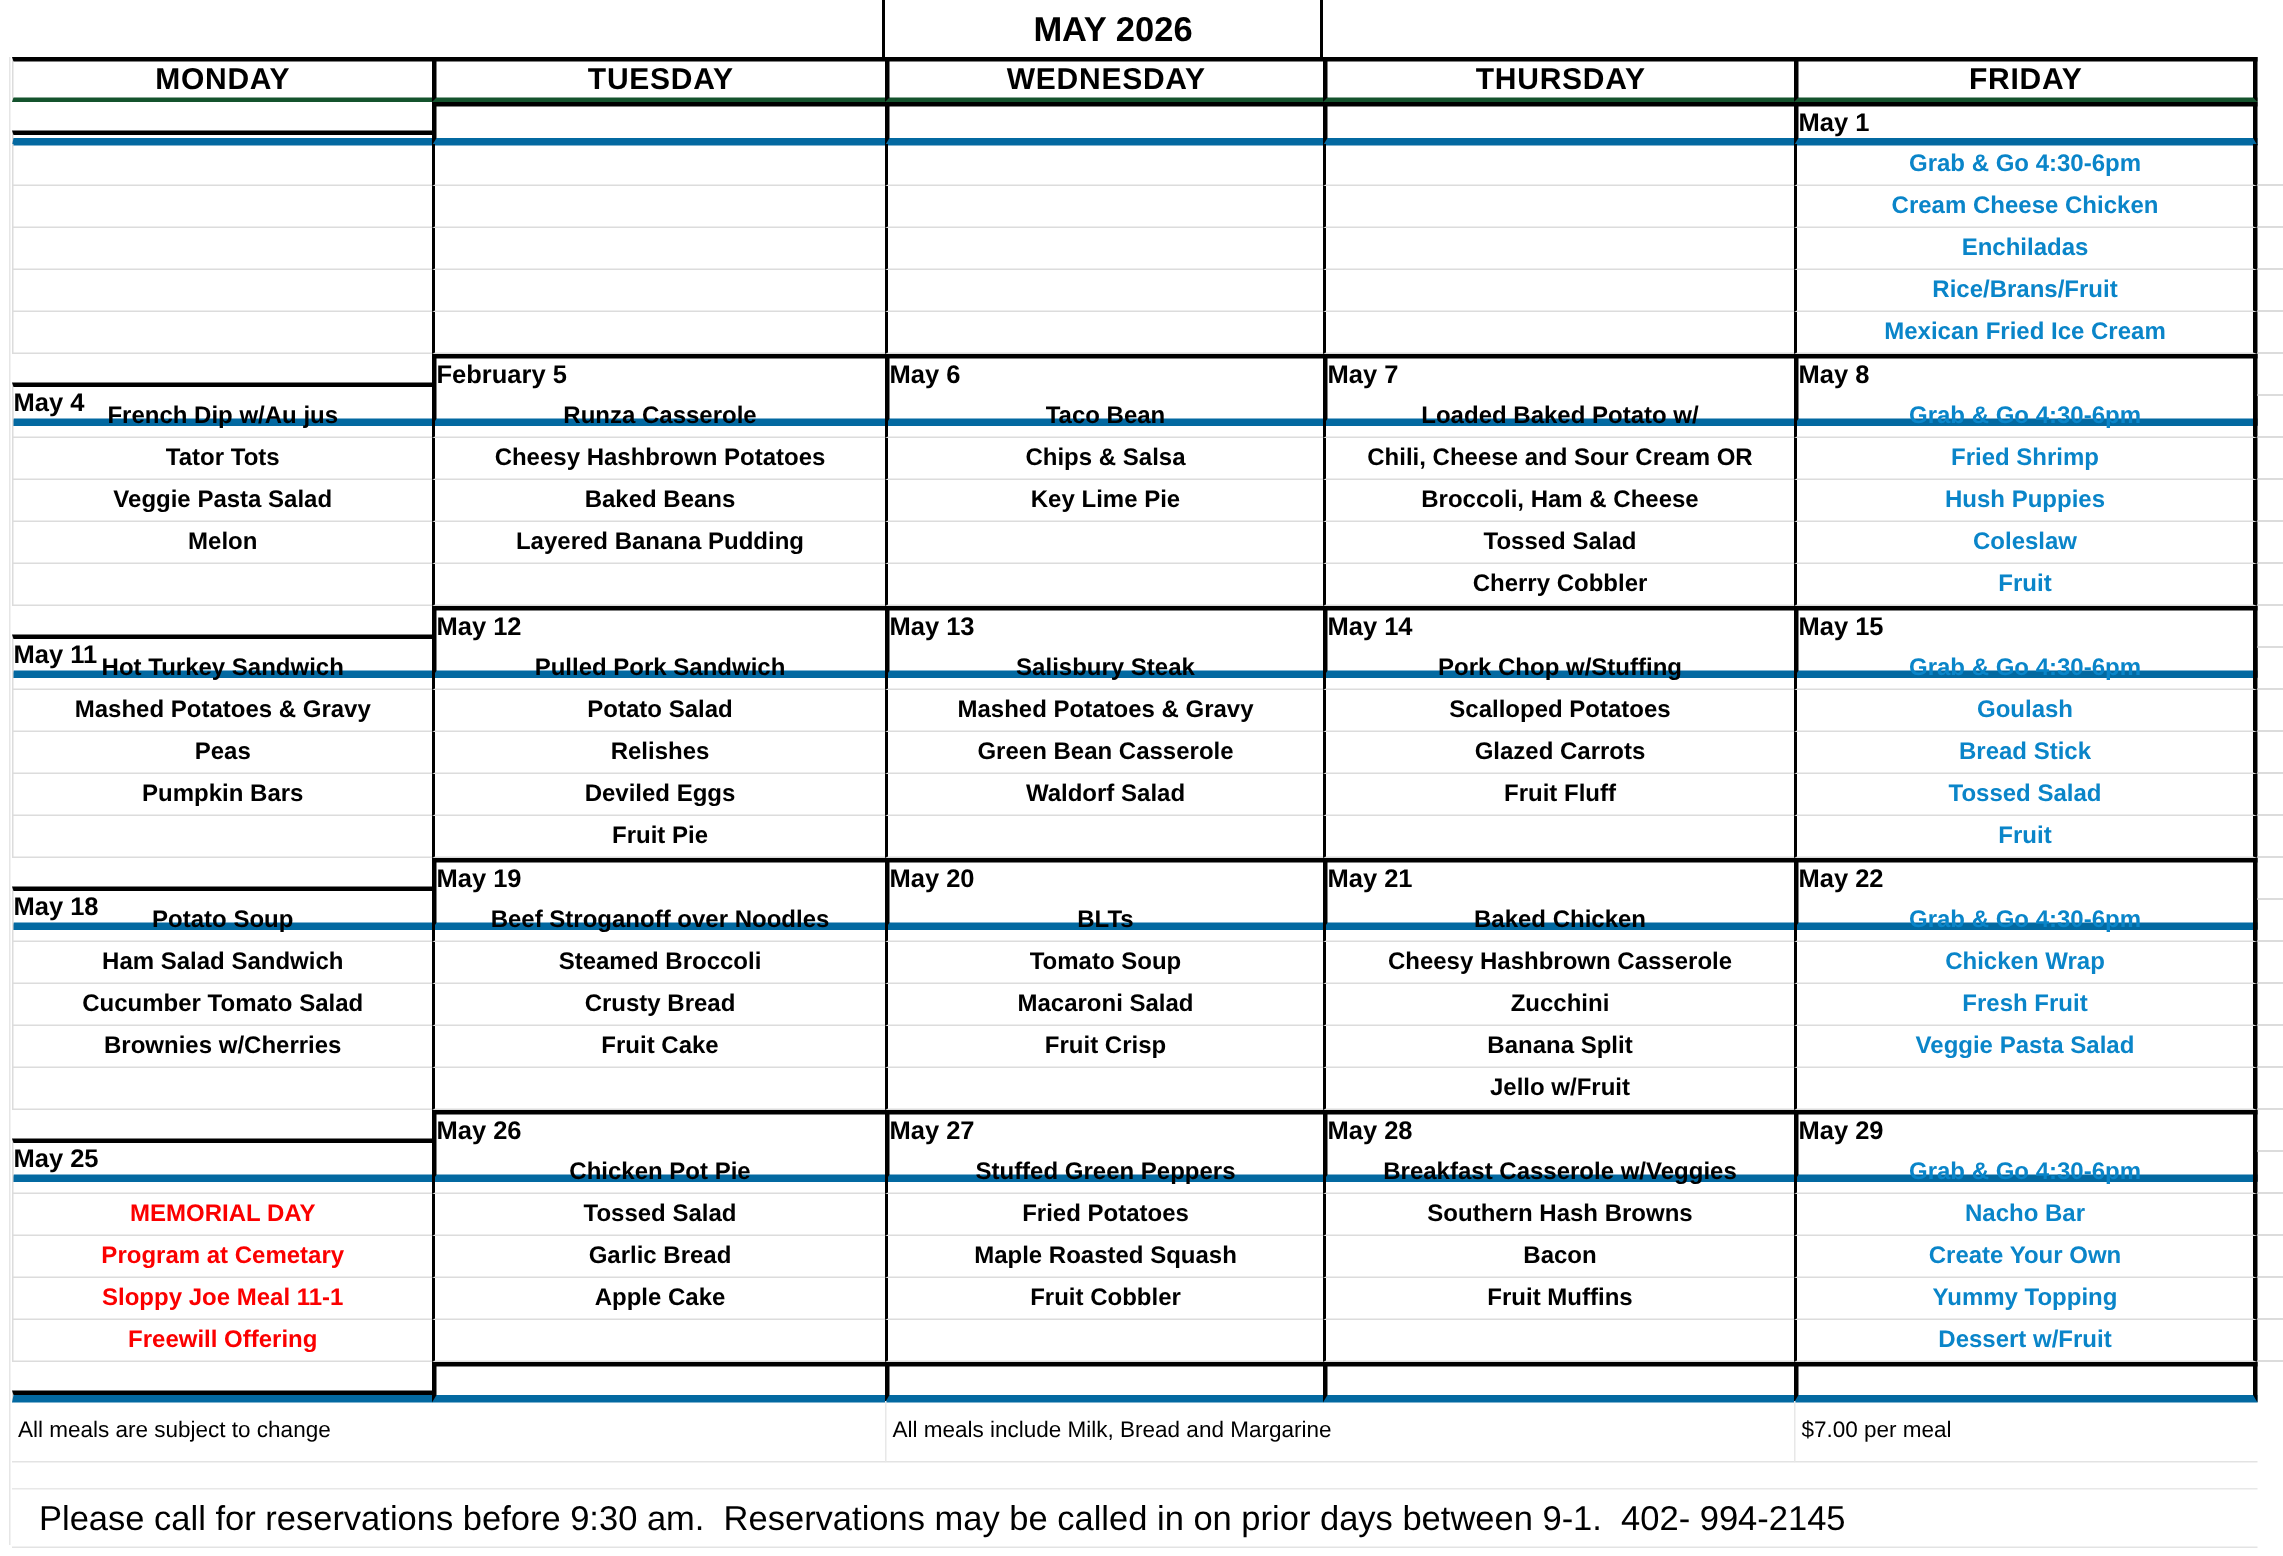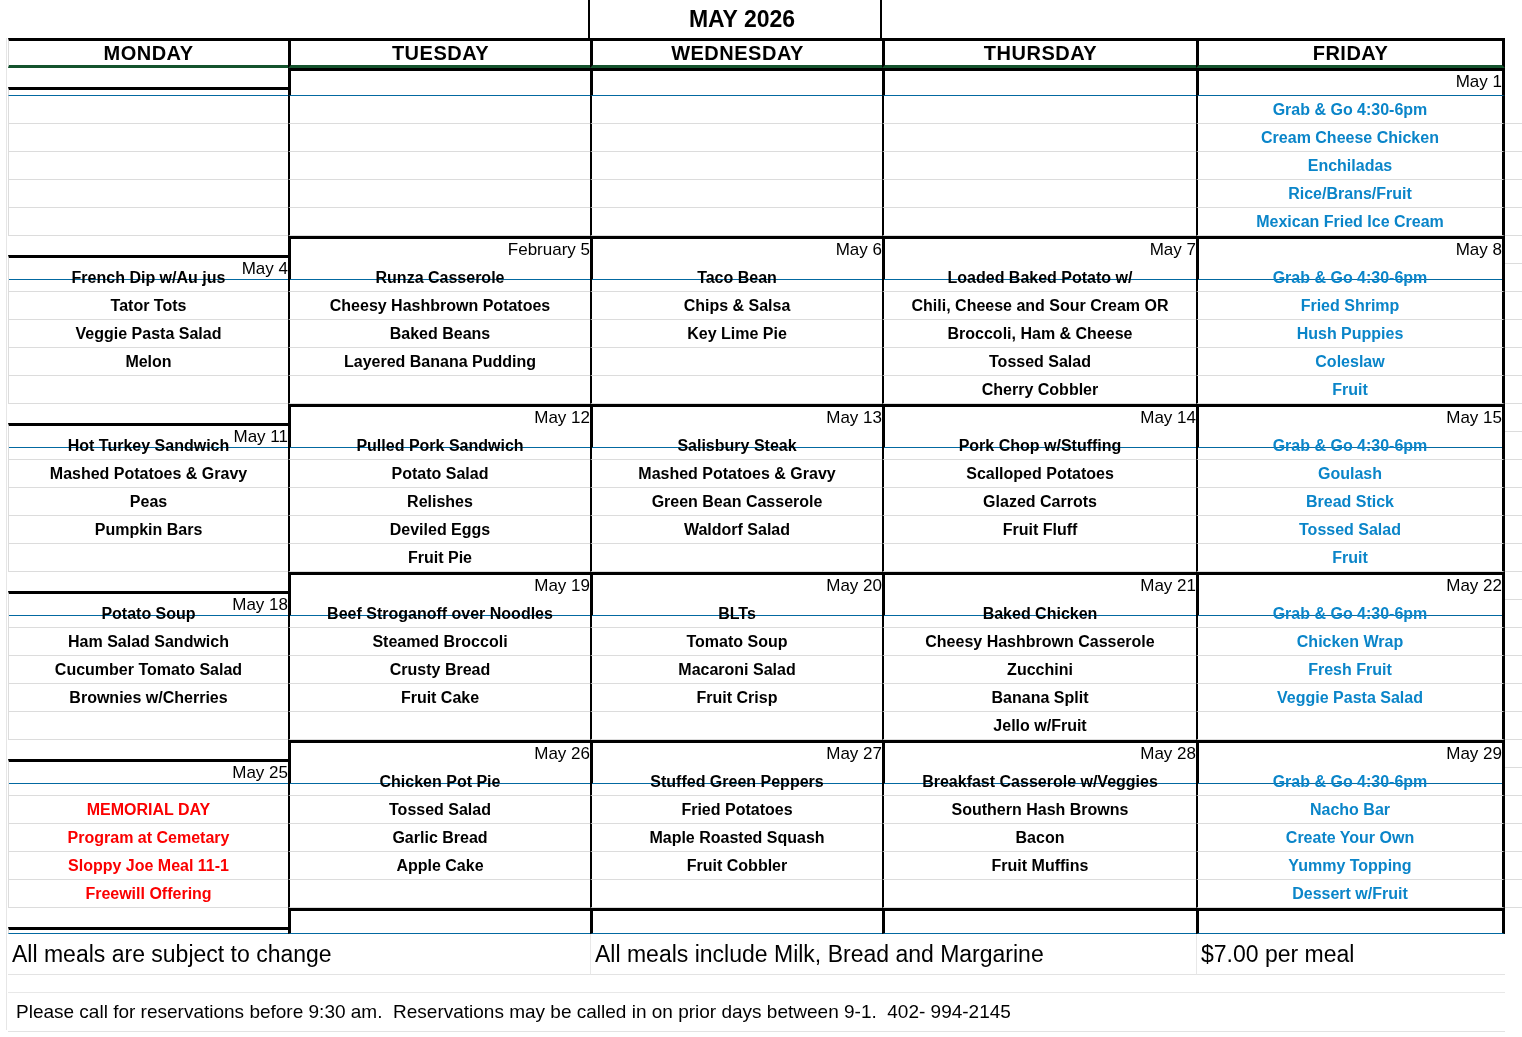--- a/index.html
+++ b/index.html
@@ -24,45 +24,45 @@
     border-top:3px solid #000;border-bottom:3px solid #14532d;border-left:3px solid #000;
     font-weight:bold;font-size:20px;line-height:24px;text-align:center;letter-spacing:.5px;
   }
   .hcell:first-child{border-left:1px solid #dcdcdc;}
   .hcell:last-child{border-right:3px solid #000;}
 
   
   .date-row{height:28px;}
   .date-row.stripe{height:26px;}
   .dcell{
-    border-top:3px solid #000;border-bottom:1px solid #0369a1;border-left:3px solid #000;
-    font-weight:normal;font-size:17px;line-height:21px;text-align:right;
+    border-top:3px solid #000;border-bottom:5px solid #0369a1;border-left:3px solid #000;
+    font-weight:bold;font-size:17px;line-height:21px;text-align:left;
   }
   .dcell:first-child{border-left:1px solid #dcdcdc;margin-top:19px;}
   .dcell:last-child{border-right:3px solid #000;}
 
   
   .item-row{height:28px;}
   .icell{
     border-left:2px solid #000;border-bottom:1px solid #dcdcdc;
     font-weight:bold;font-size:16px;line-height:27px;text-align:center;
   }
   .icell:first-child{border-left:1px solid #dcdcdc;}
   .icell:last-child{border-right:3px solid #000;}
   .blue{color:var(--friday-color,#0a85c9);}
   .red{color:var(--holiday-color,#fb0000);}
 
   
   .footer1{height:40px;}
-  .footer1>div{font-size:23px;line-height:40px;border-bottom:1px solid #e3e3e3;padding-left:4px;}
+  .footer1>div{font-size:15px;line-height:40px;border-bottom:1px solid #e3e3e3;padding-left:4px;}
   .footer1 .f-left{grid-column:1 / span 2;}
   .footer1 .f-mid{grid-column:3 / span 2;border-left:1px solid #e8e8e8;}
   .footer1 .f-right{grid-column:5;border-left:1px solid #e8e8e8;}
   .gap-row{height:18px;border-bottom:1px solid #e8e8e8;}
-  .footer2{height:38px;font-size:19px;line-height:38px;padding-left:8px;border-bottom:1px solid #e3e3e3;white-space:pre;}
+  .footer2{height:38px;font-size:23px;line-height:38px;padding-left:18px;border-bottom:1px solid #e3e3e3;white-space:pre;}
 
   
   .margin-right{
     position:absolute;left:1505px;top:96px;width:17px;height:838px;
     background:repeating-linear-gradient(to bottom,transparent 0 27px,#dcdcdc 27px 28px);
   }
   .margin-left-line{position:absolute;left:6px;top:38px;width:1px;height:992px;background:#e6e6e6;}
 </style>
 </head>
 <body>

